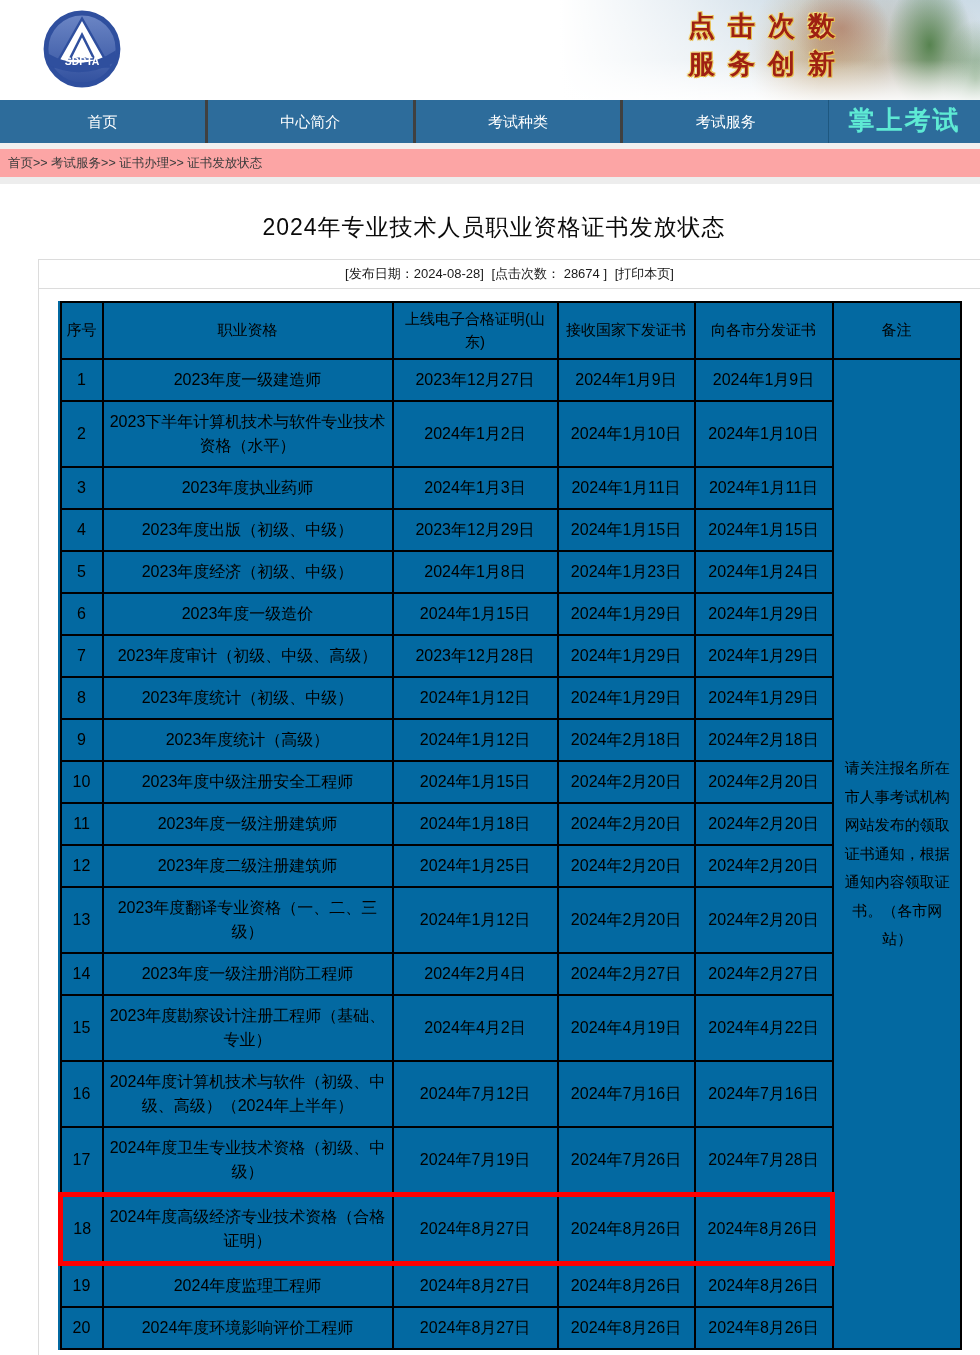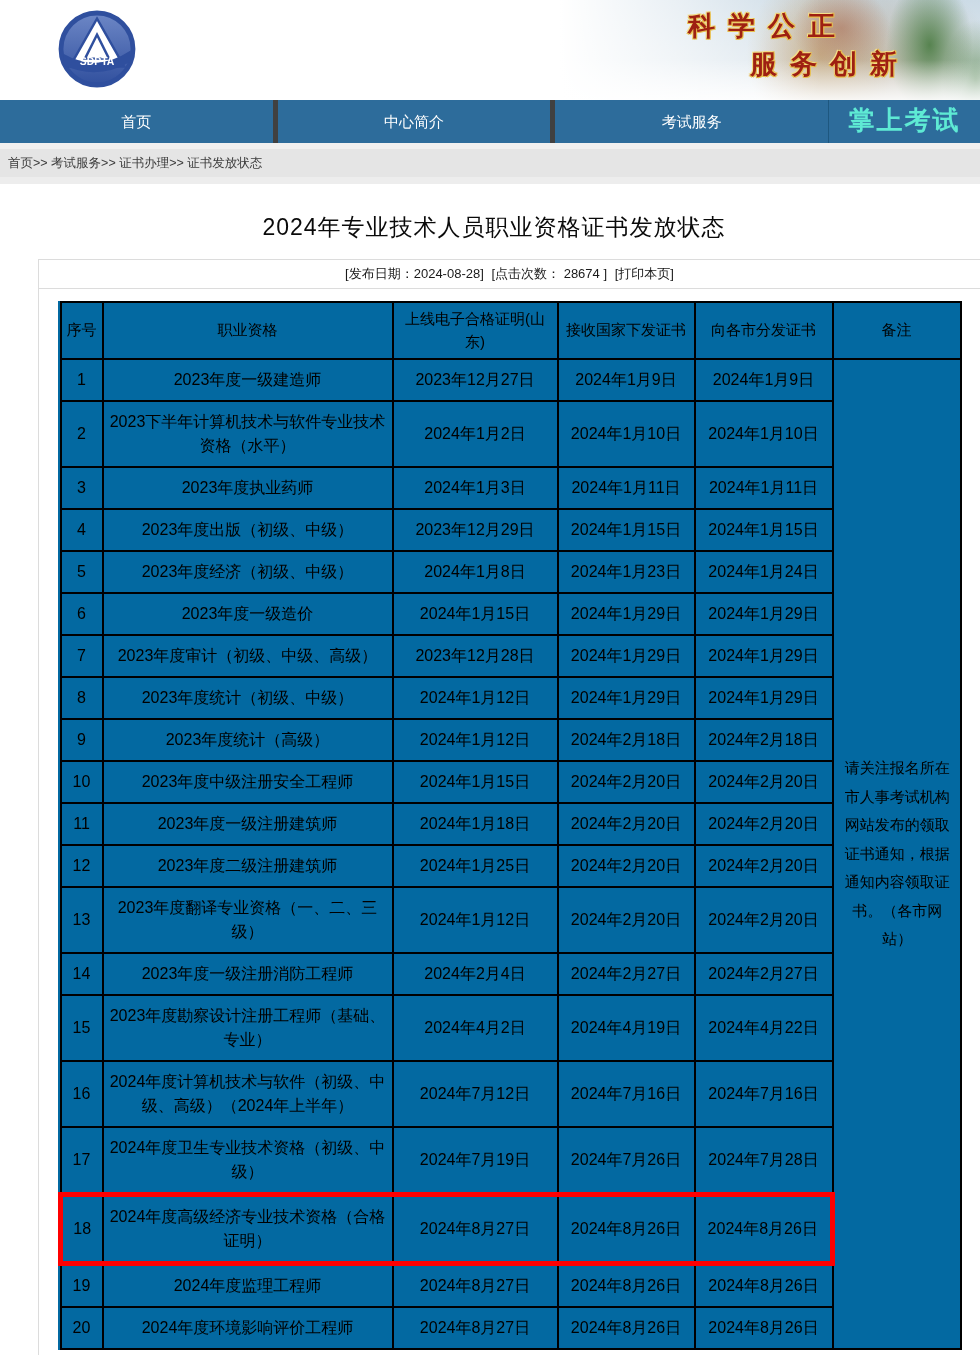--- a/index.html
+++ b/index.html
@@ -19,50 +19,50 @@
     background:
       linear-gradient(to right, #ffffff 0%, rgba(255,255,255,0.55) 30%, rgba(255,255,255,0) 62%),
       linear-gradient(to bottom, rgba(255,255,255,0) 60%, rgba(255,255,255,0.85) 100%),
       radial-gradient(ellipse 70px 60px at 67% 28%, rgba(150,60,40,0.35), rgba(150,60,40,0) 70%),
       radial-gradient(ellipse 60px 95px at 88% 45%, rgba(66,118,58,0.85), rgba(66,118,58,0) 72%),
       radial-gradient(ellipse 45px 80px at 99% 80%, rgba(92,140,88,0.7), rgba(92,140,88,0) 75%),
       radial-gradient(ellipse 95px 110px at 62% 55%, rgba(198,170,128,0.85), rgba(198,170,128,0) 78%),
       radial-gradient(ellipse 150px 120px at 75% 65%, rgba(172,150,118,0.55), rgba(172,150,118,0) 80%),
       linear-gradient(to bottom, #ccdbe6, #e9eff3);
   }
-  .logo { position: absolute; left: 57px; top: 8px; width: 80px; height: 82px; }
+  .logo { position: absolute; left: 42px; top: 8px; width: 80px; height: 82px; }
   .site-title {
     position: absolute; left: 130px; top: 20px;
     font-size: 44px; font-weight: bold; letter-spacing: 3px;
   }
   .slogan { position: absolute; left: 688px; top: 10px; z-index: 2; line-height: 1.2; }
   .slogan div {
     font-size: 27px; font-weight: bold; letter-spacing: 13px; white-space: nowrap;
     text-shadow: 1px 1px 0 #e8c050, -1px -1px 0 #f5e08a, 1px -1px 0 #e8c050, -1px 1px 0 #e8c050;
   }
-  .slogan .line2 { margin-left: 62px; margin-top: 6px; }
+  .slogan .line2 { margin-top: 6px; }
 
   
   .main-nav { display: flex; height: 43px; align-items: stretch; }
   .nav-items { flex: 1; display: flex; }
   .nav-item {
     flex: 1; text-align: center; line-height: 43px;
     color: #fff; font-size: 15px; cursor: pointer;
-    border-left: 5px solid #404040;
+    border-left: 3px solid #404040;
   }
   .nav-item:first-child { border-left: none; }
   .nav-mobile {
     width: 152px; text-align: center; line-height: 41px;
     font-size: 26px; font-weight: bold; letter-spacing: 2px;
     border-left: 1px solid #1e577f; cursor: pointer;
   }
   .nav-strip { height: 6px; background: #f0f0f0; }
 
   
-  .breadcrumb { height: 28px; line-height: 28px; padding-left: 8px; font-size: 12.5px; color: #3c3c3c; background: #e5e5e5; }
+  .breadcrumb { height: 28px; line-height: 28px; padding-left: 8px; font-size: 12.5px; color: #3c3c3c; background: #fca5a5; }
   .breadcrumb span[data-name="breadcrumb-item"] { cursor: pointer; }
   .breadcrumb-divider { height: 7px; background: #ededed; }
 
   
   .page-title { text-align: center; font-size: 23px; font-weight: normal; letter-spacing: 1px; margin-top: 28px; color: #0a0a0a; padding-left: 8px; }
   .meta-strip {
     margin-left: 38px; margin-top: 16px; height: 30px; line-height: 28px;
     border: 1px solid #dcdcdc; border-right: none;
     text-align: center; font-size: 13px; color: #1a1a1a;
   }
@@ -102,29 +102,30 @@
       <circle cx="50" cy="50" r="45" fill="url(#lg)" stroke="#2f4f9e" stroke-width="6"></circle>
       <path d="M50 12 L84 72 L16 72 Z" fill="#ffffff" stroke="#2f4f9e" stroke-width="3"></path>
       <path d="M50 32 L65 62 L35 62 Z" fill="none" stroke="#2f4f9e" stroke-width="3"></path>
       <path d="M8 56 Q50 80 92 52 L92 66 Q50 90 8 70 Z" fill="#2f4f9e"></path>
       <text x="50" y="70" text-anchor="middle" font-size="13" font-weight="bold" fill="#ffffff" font-family="Liberation Sans, sans-serif">SDPTA</text>
     </svg>
   </div>
 
 
   <div class="slogan" data-name="slogan" style="color:#9e2012">
-    <div class="line1" data-name="slogan-line1">科学公正</div>
+    <div class="line1" data-name="slogan-line1">点击次数</div>
     <div class="line2" data-name="slogan-line2">服务创新</div>
   </div>
 </div>
 
 <div class="main-nav" style="background:#2d6c9b" data-name="main-nav">
   <div class="nav-items" data-name="nav-items">
       <div class="nav-item" data-name="nav-item">首页</div>
       <div class="nav-item" data-name="nav-item">中心简介</div>
+      <div class="nav-item" data-name="nav-item">考试种类</div>
       <div class="nav-item" data-name="nav-item">考试服务</div>
     </div>
   <div class="nav-mobile" style="color:#5eead4" data-name="nav-item-mobile">掌上考试</div>
 </div>
 <div class="nav-strip" data-name="nav-bottom-strip"></div>
 
 <div class="breadcrumb" data-name="breadcrumb"><span data-name="breadcrumb-item">首页</span><span data-name="breadcrumb-separator">&gt;&gt; </span><span data-name="breadcrumb-item">考试服务</span><span data-name="breadcrumb-separator">&gt;&gt; </span><span data-name="breadcrumb-item">证书办理</span><span data-name="breadcrumb-separator">&gt;&gt; </span><span data-name="breadcrumb-item">证书发放状态</span></div>
 <div class="breadcrumb-divider" data-name="breadcrumb-divider"></div>
 
 <h2 class="page-title" data-name="page-title">2024年专业技术人员职业资格证书发放状态</h2>

